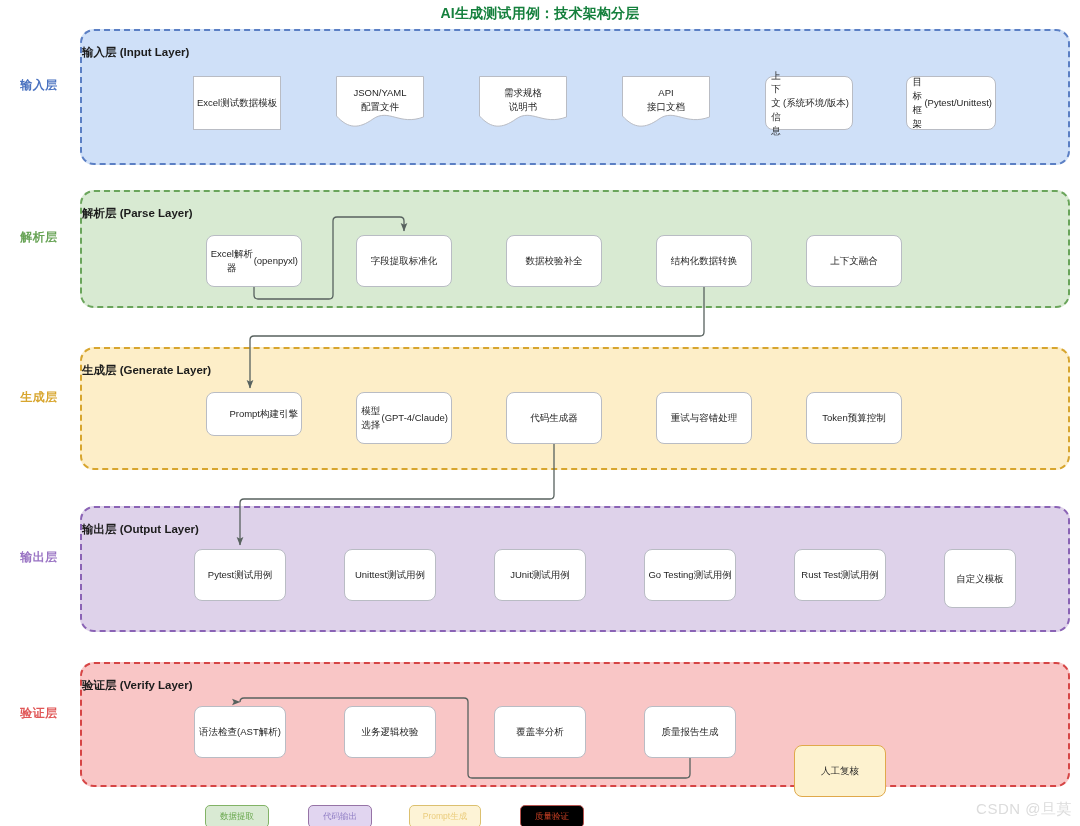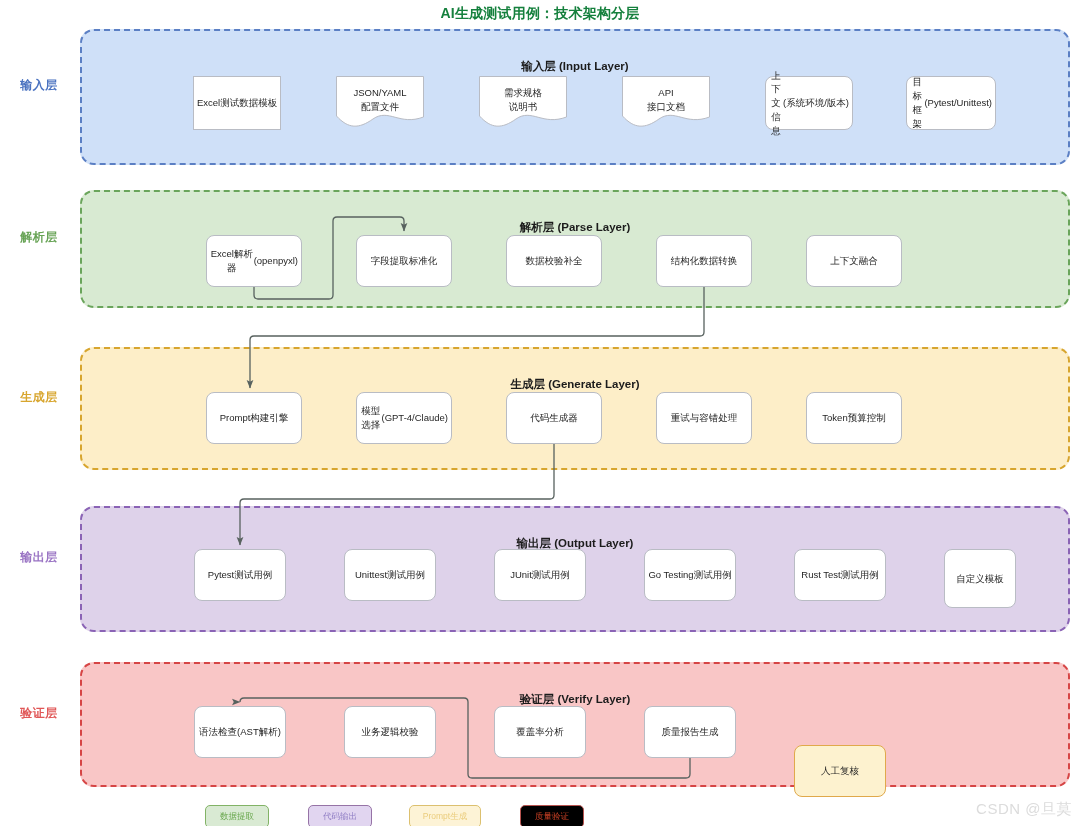--- a/index.html
+++ b/index.html
@@ -40,23 +40,22 @@
   .layer {
     position: absolute;
     left: 80px;
     width: 990px;
     border-width: 2px;
     border-style: dashed;
     border-radius: 14px;
   }
   .layer-title {
     position: absolute;
-    left: 0; top: 28px;
+    left: 0; top: 14px;
     width: 100%;
-    text-align: center;
     font-size: 11.5px;
     font-weight: bold;
     color: #1c1c1c;
   }
   
   .node {
     position: absolute;
     background: #ffffff;
     border: 1px solid #b9bcc4;
     display: flex;
@@ -231,29 +230,29 @@
       <div class="l2">(openpyxl)</div>
     </div>
     <div class="node rounded" style="left: 356px; top: 235px; width: 96px; height: 52px; z-index: 4;">
       <div>字段提取</div>
       <div class="l2">标准化</div>
     </div>
     <div class="node rounded" style="left: 506px; top: 235px; width: 96px; height: 52px; z-index: 4;">
       <div>数据校验</div>
       <div class="l2">补全</div>
     </div>
-    <div class="node rounded" style="left: 656px; top: 235px; width: 96px; height: 52px; z-index: 4; border-radius: 7px;">
+    <div class="node rounded" style="left: 656px; top: 235px; width: 96px; height: 52px; z-index: 4;">
       <div>结构化</div>
       <div class="l2">数据转换</div>
     </div>
     <div class="node rounded" style="left: 806px; top: 235px; width: 96px; height: 52px; z-index: 4;">
       <div>上下文</div>
       <div class="l2">融合</div>
     </div>
-    <div class="node rounded" style="left: 206px; top: 392px; width: 96px; height: 52px; z-index: 4;">
+    <div class="node rounded" style="left: 206px; top: 392px; width: 96px; height: 44px; z-index: 4; justify-content: flex-end;">
       <div>Prompt</div>
       <div class="l2">构建引擎</div>
     </div>
     <div class="node rounded" style="left: 356px; top: 392px; width: 96px; height: 52px; z-index: 4;">
       <div>模型选择</div>
       <div class="l2">(GPT-4/Claude)</div>
     </div>
     <div class="node rounded" style="left: 506px; top: 392px; width: 96px; height: 52px; z-index: 4;">
       <div>代码</div>
       <div class="l2">生成器</div>

